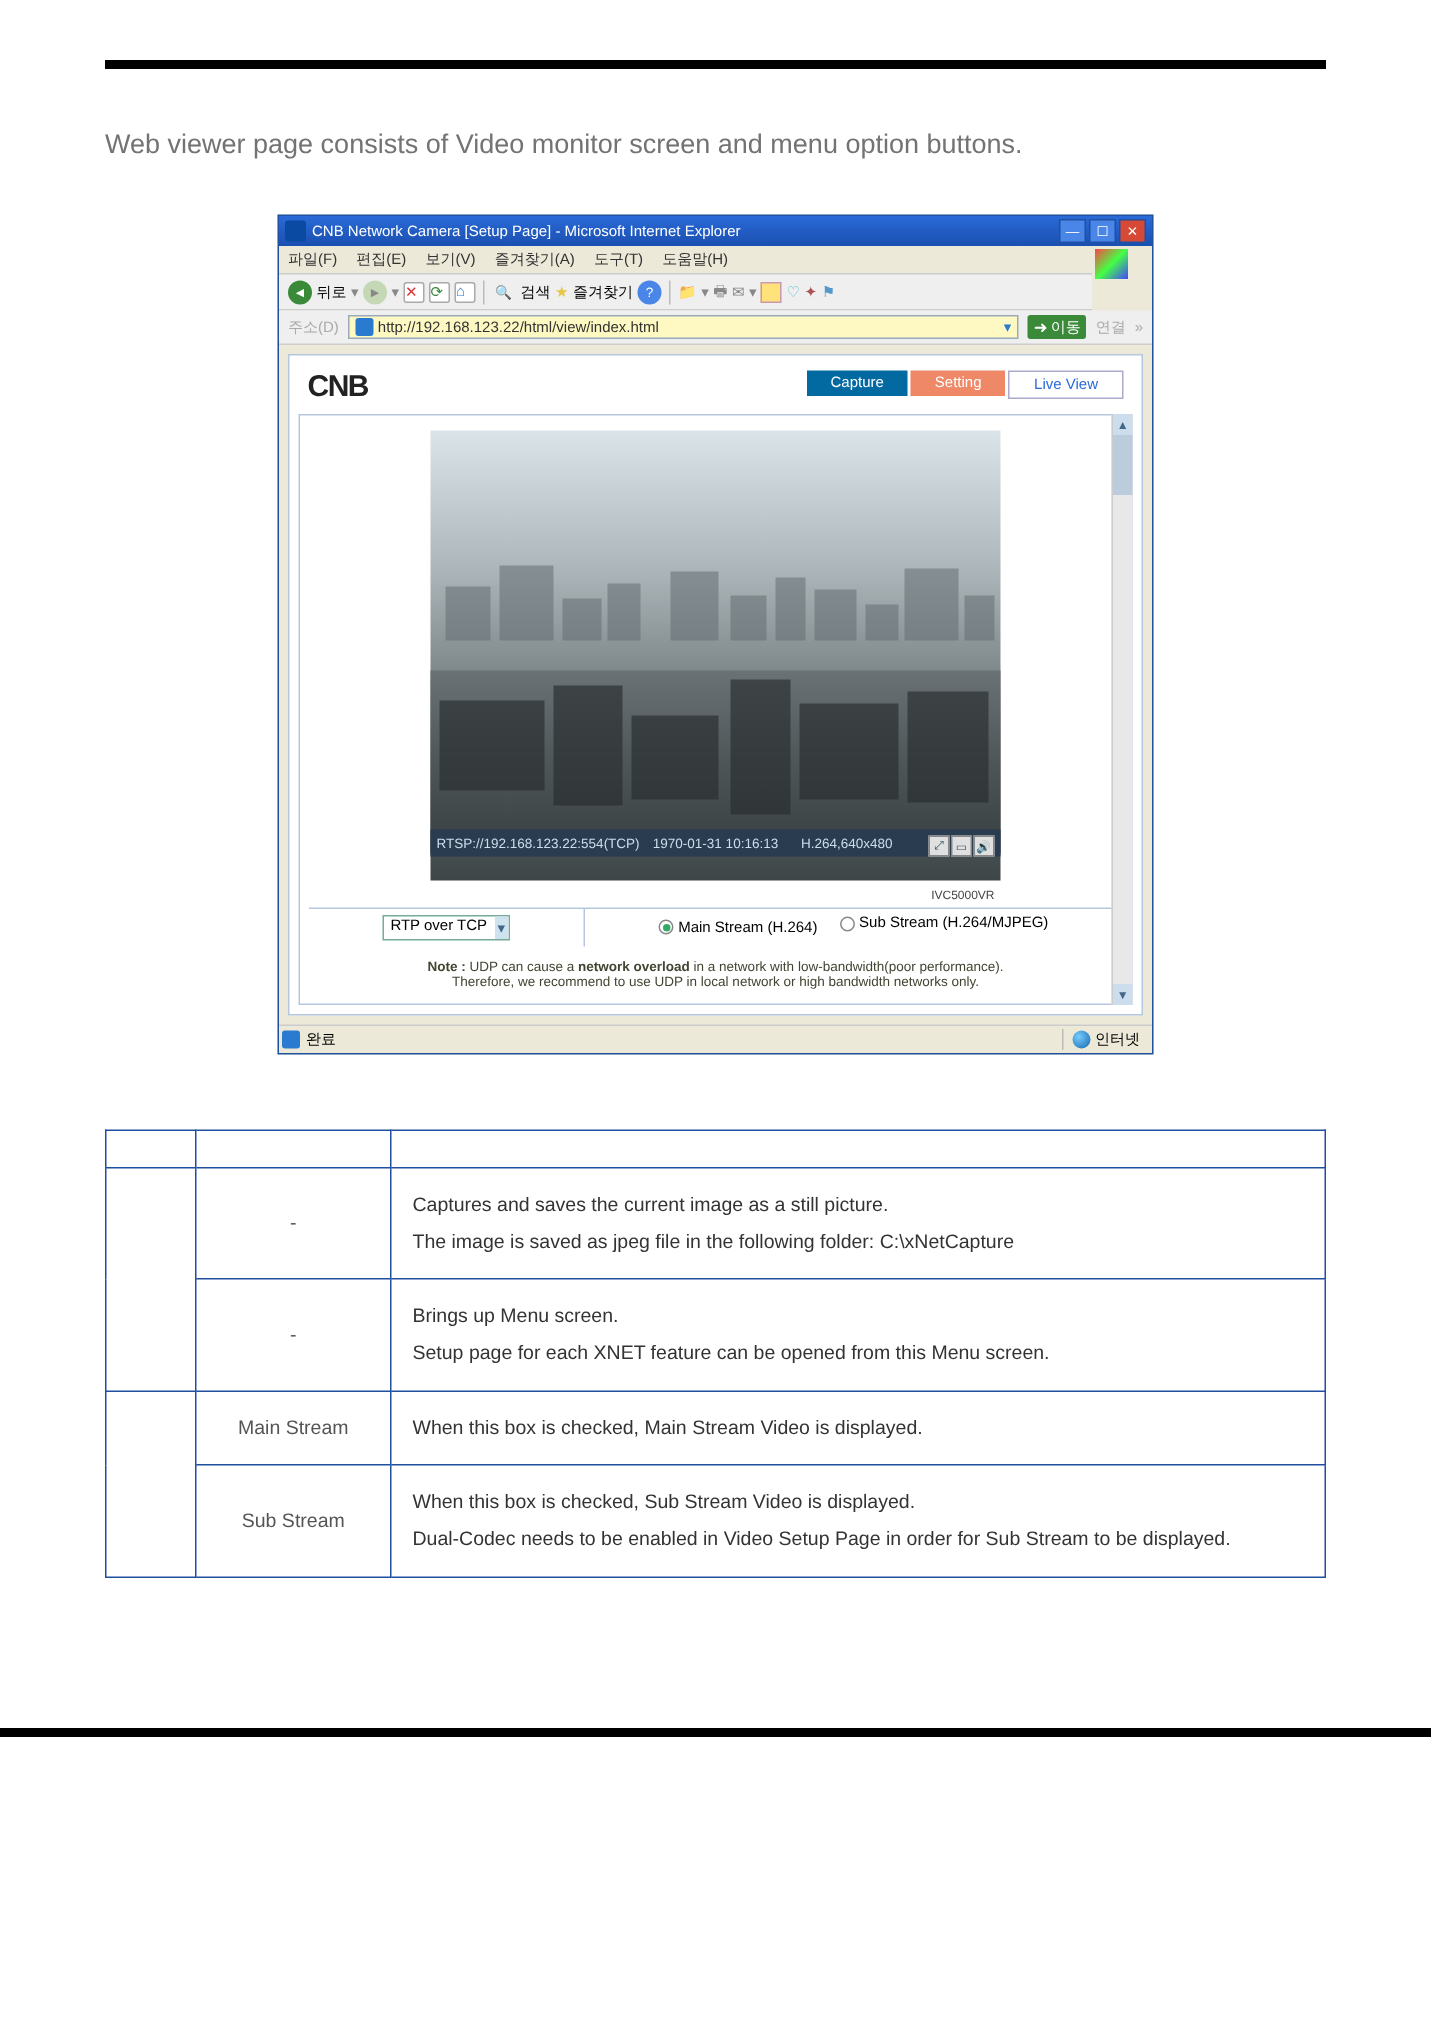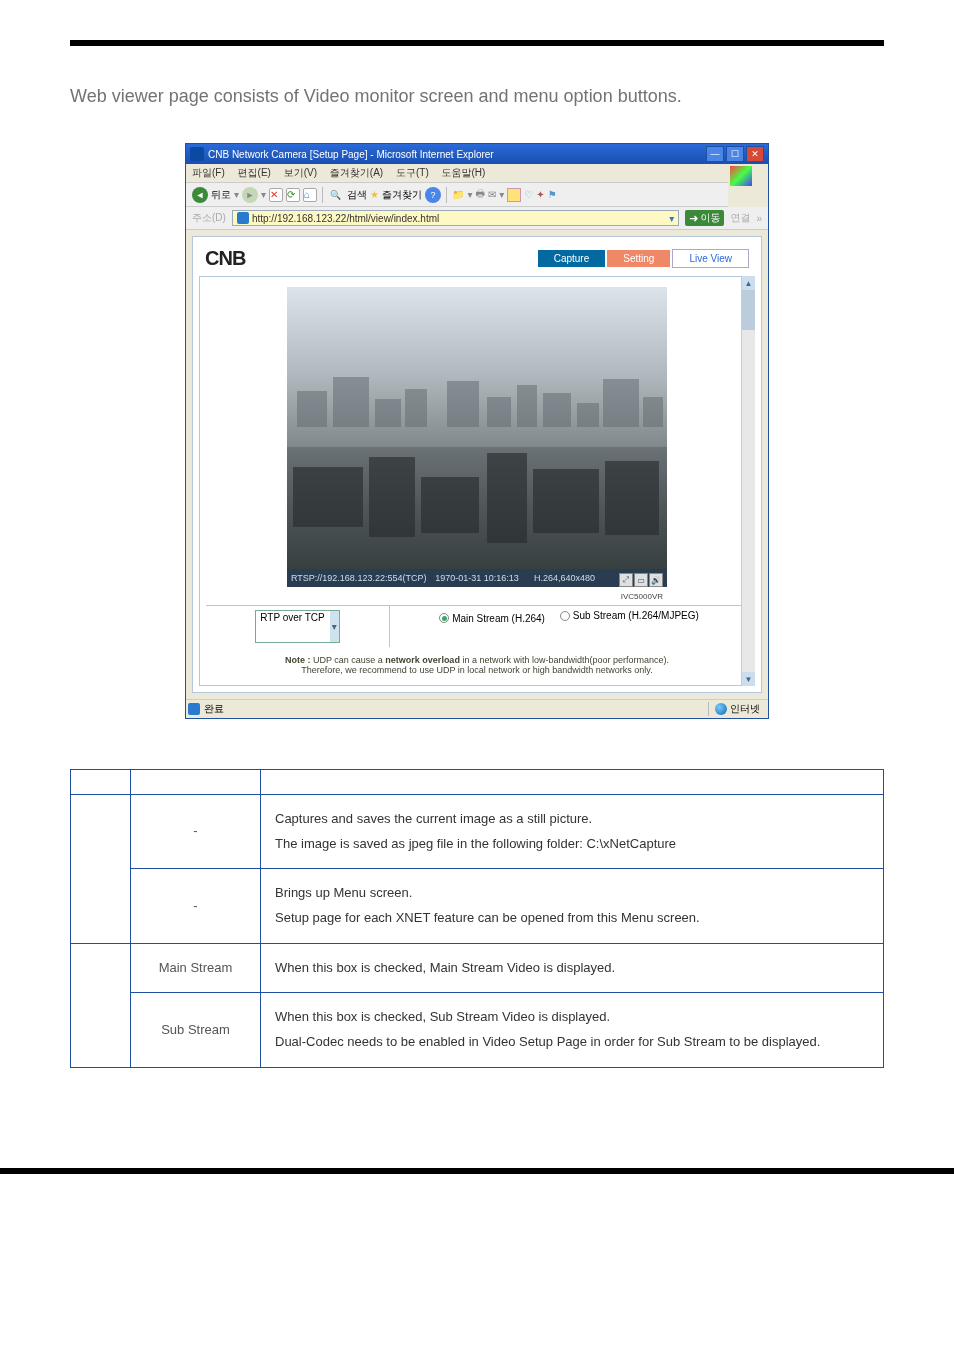--- a/index.html
+++ b/index.html
@@ -75,21 +75,21 @@
   }
   .addr-in .ie{width:12px;height:12px;background:#2a7ad0;border-radius:2px;}
   .addr-in .dd{margin-left:auto;color:#2a7ad0;}
   .go-btn{background:#3a8a3a;color:#fff;padding:1px 4px;border-radius:2px;font-size:10px;display:flex;align-items:center;gap:2px;}
   .link-lbl{color:#aaa;}
   .arrow-r{color:#3a8a3a;font-size:11px;}
   .content-area{
     background:#fff;margin:6px;border:1px solid #b5c7de;padding:6px;
   }
   .cnb-header{
-    display:flex;align-items:center;padding:4px 6px;margin-bottom:2px;
+    display:flex;align-items:flex-start;padding:4px 6px;margin-bottom:2px;
   }
   .cnb-logo{font-weight:bold;font-size:20px;color:#222;font-family:Arial Black,sans-serif; letter-spacing:-1px;}
   .btn-cap{background:#0369a1;color:#fff;padding:3px 16px;font-size:10px;margin-left:auto;}
   .btn-set{background:#e86;color:#fff;padding:3px 16px;font-size:10px;margin-left:2px;}
   .btn-live{background:#fff;color:#2a6ad8;padding:3px 16px;font-size:10px;margin-left:2px;border:1px solid #aac;}
   .inner-box{
     border:1px solid #b5c7de;padding:6px;background:#fff;
   }
   .scroll-placeholder{position:absolute;top:0;right:0;width:14px;bottom:0;background:#e8e8e8;border-left:1px solid #ccc;}
   .scroll-up,.scroll-dn{height:14px;background:#cde;display:flex;align-items:center;justify-content:center;color:#468;font-size:8px;}
@@ -116,38 +116,38 @@
   .fg{position:absolute;top:160px;left:0;right:0;bottom:18px;
      background:linear-gradient(to bottom,#6a7276 0%,#4e5658 50%,#383f41 100%);}
   .fg .fb{position:absolute;background:rgba(40,44,46,0.65);}
   .fb1{left:6px;top:20px;width:70px;height:60px;}
   .fb2{left:82px;top:10px;width:46px;height:80px;}
   .fb3{left:134px;top:30px;width:58px;height:56px;}
   .fb4{left:200px;top:6px;width:40px;height:90px;}
   .fb5{left:246px;top:22px;width:66px;height:64px;}
   .fb6{left:318px;top:14px;width:54px;height:74px;}
   .status-strip{
-    position:absolute;left:0;right:0;bottom:0;height:18px;background:#2a3d50;color:#cde;
+    position:absolute;left:0;right:0;bottom:16px;height:18px;background:#2a3d50;color:#cde;
     display:flex;align-items:center;font-size:9px;padding:0 70px 0 4px;
   }
   .status-strip .mid{position:absolute;left:50%;transform:translateX(-50%);}
   .status-strip .rgt{position:absolute;right:72px;}
   .status-icons{position:absolute;right:4px;bottom:0;display:flex;gap:1px;}
   .ic-box{width:14px;height:14px;background:#e0e0e0;border:1px solid #888;display:flex;align-items:center;justify-content:center;font-size:8px;color:#356;}
   .model-lbl{position:absolute;right:4px;bottom:-14px;font-size:8px;color:#444;background:#fff;}
   .options-row{
     display:flex;margin-top:18px;border-top:1px solid #b5c7de;
   }
   .options-row .cell{
     flex:1;text-align:center;padding:4px;font-size:10px;border-left:1px solid #b5c7de;
   }
   .options-row .cell:first-child{border-left:none;}
   .opt-hdr{background:#e8eef6;color:#334;}
   .select-box{
-    border:1px solid #7a9;padding:1px 14px 19px 4px;background:#fff;font-size:10px;
+    border:1px solid #7a9;padding:1px 14px 3px 4px;background:#fff;font-size:10px;
     display:inline-flex;align-items:center;position:relative;
   }
   .select-box::after{content:"▾";color:#468;margin-left:4px;background:#cfe3ef;padding:0 2px;position:absolute;right:0;top:0;bottom:0;display:flex;align-items:center;}
   .radio{display:inline-flex;align-items:center;gap:3px;margin:0 6px;}
   .r-dot{width:10px;height:10px;border-radius:50%;border:1px solid #888;display:inline-flex;align-items:center;justify-content:center;}
   .r-dot.sel .inner{width:5px;height:5px;border-radius:50%;background:#3a6;}
   .note-row{
     font-size:9px;color:#443;text-align:center;padding:8px 10px 4px;
   }
   .note-row b{font-weight:bold;}

